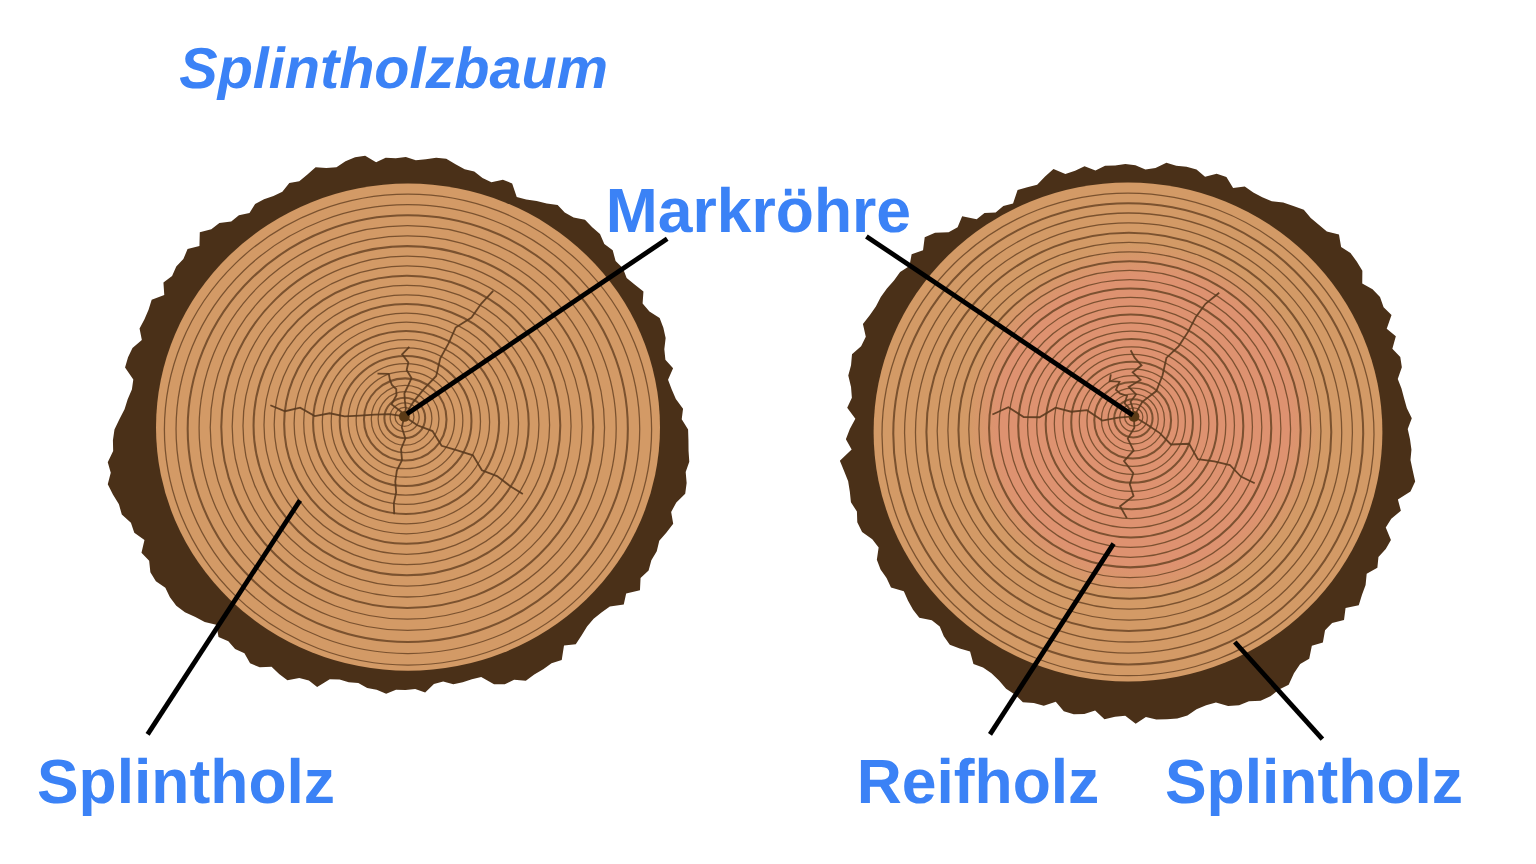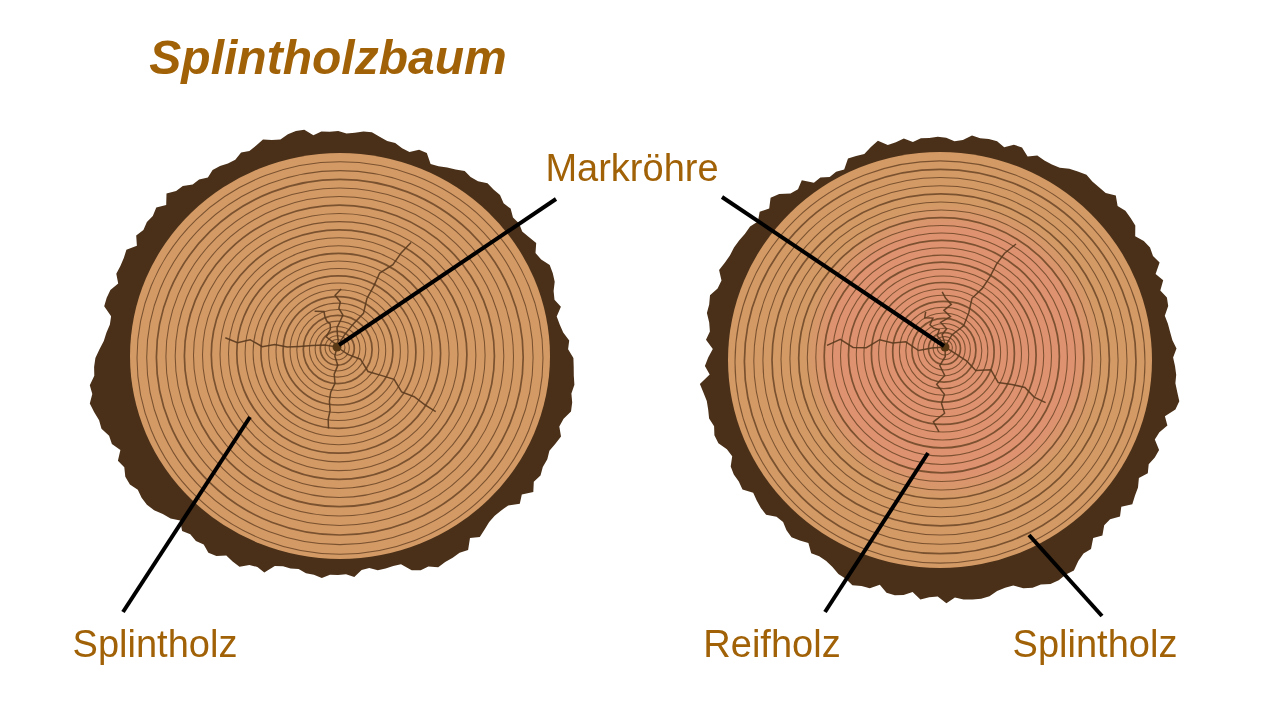--- a/index.html
+++ b/index.html
@@ -1,21 +1,21 @@
 <!DOCTYPE html>
 <html><head>
 <meta charset="utf-8">
 <style>
   html,body{margin:0;padding:0;background:#ffffff;}
   .canvas{position:relative;width:1280px;height:720px;background:#ffffff;overflow:hidden;
           font-family:"Liberation Sans", sans-serif;}
   svg{position:absolute;left:0;top:0;}
-  .overlay-label{position:absolute;transform:translateX(-50%);white-space:nowrap;color:#a16207;}
+  .overlay-label{position:absolute;transform:translateX(-50%);white-space:nowrap;color:#3b82f6;}
   .title{font-size:48px;font-weight:bold;font-style:italic;line-height:1.16;}
-  .lbl{font-size:38px;font-weight:normal;line-height:1.16;}
+  .lbl{font-size:52px;font-weight:bold;line-height:1.16;}
 </style>
 </head>
 <body>
 
 <div class="canvas">
   <svg id="fig" width="1280" height="720" viewBox="0 0 1280 720">
       <defs>
         <radialGradient id="hw-reifholzbaum">
           <stop offset="0%" stop-color="#de9270" stop-opacity="1"></stop>
           <stop offset="82%" stop-color="#de9270" stop-opacity="1"></stop>
@@ -112,15 +112,15 @@
         <line x1="722" y1="197" x2="944" y2="346"></line>
         <line x1="250" y1="417" x2="123" y2="612"></line>
         <line x1="928" y1="453" x2="825" y2="612"></line>
         <line x1="1029" y1="535" x2="1102" y2="616"></line>
       </g>
     </svg>
 
   <div class="overlay-label title" style="left: 328px; top: 30px;">Splintholzbaum</div>
   <div class="overlay-label lbl" style="left: 632px; top: 146px;">Markröhre</div>
   <div class="overlay-label lbl" style="left: 155px; top: 622px;">Splintholz</div>
-  <div class="overlay-label lbl" style="left: 772px; top: 622px; text-align: right;">Reifholz</div>
+  <div class="overlay-label lbl" style="left: 815px; top: 622px; text-align: right;">Reifholz</div>
   <div class="overlay-label lbl" style="left: 1095px; top: 622px;">Splintholz</div>
 </div>
 
 </body></html>

